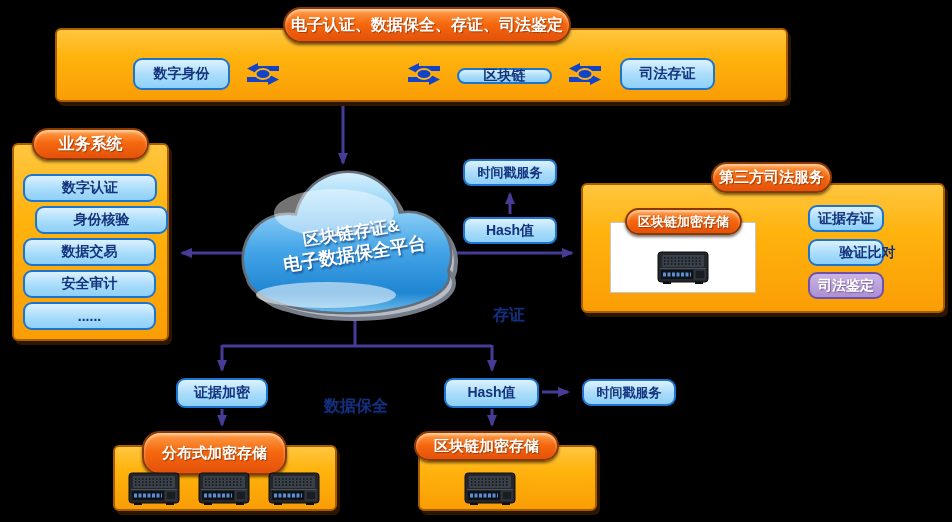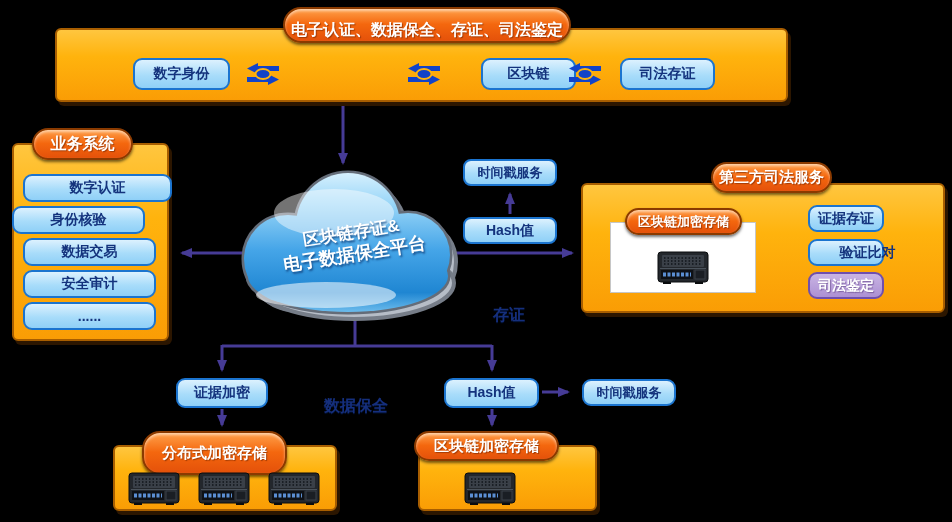--- a/index.html
+++ b/index.html
@@ -75,28 +75,28 @@
       <path d="M222,346 H492"></path>
       <path d="M222,345 V370" marker-end="url(#ah)"></path>
       <path d="M492,345 V370" marker-end="url(#ah)"></path>
       <path d="M222,409 V425" marker-end="url(#ah)"></path>
       <path d="M492,409 V425" marker-end="url(#ah)"></path>
       <path d="M542,392 H568" marker-end="url(#ah)"></path>
     </g>
   </svg>
 
   <div class="panel" style="left:55px;top:28px;width:733px;height:74px;"></div>
-  <div class="pill" style="left:283px;top:7px;width:288px;height:36px;font-size:16px;align-items:flex-end;">
+  <div class="pill" style="left:283px;top:7px;width:288px;height:36px;font-size:16px;">
       <span>电子认证、数据保全、存证、司法鉴定</span>
     </div>
 
   <div class="bluebox" style="left:133px;top:58px;width:97px;height:32px;">
       <span>数字身份</span>
     </div>
-  <div class="bluebox" style="left:457px;top:58px;width:95px;height:32px;margin-left:24px;">
+  <div class="bluebox" style="left:457px;top:68px;width:95px;height:16px;">
       <span>区块链</span>
     </div>
   <div class="bluebox" style="left:620px;top:58px;width:95px;height:32px;">
       <span>司法存证</span>
     </div>
 
   <svg class="sync" style="left:245px;top:63px;" width="36" height="22" viewBox="0 0 36 22">
     <path d="M34,3 L13,3 L13,0 L2,5.5 L13,11 L13,8 L34,8 Z" fill="#1243c8"></path>
     <path d="M2,19 L23,19 L23,22 L34,16.5 L23,11 L23,14 L2,14 Z" fill="#1243c8"></path>
     <ellipse cx="18" cy="11" rx="7.5" ry="5" fill="#1243c8" stroke="#ffb30d" stroke-width="2"></ellipse>
@@ -106,28 +106,28 @@
     <path d="M2,19 L23,19 L23,22 L34,16.5 L23,11 L23,14 L2,14 Z" fill="#1243c8"></path>
     <ellipse cx="18" cy="11" rx="7.5" ry="5" fill="#1243c8" stroke="#ffb30d" stroke-width="2"></ellipse>
   </svg>
   <svg class="sync" style="left:567px;top:63px;" width="36" height="22" viewBox="0 0 36 22">
     <path d="M34,3 L13,3 L13,0 L2,5.5 L13,11 L13,8 L34,8 Z" fill="#1243c8"></path>
     <path d="M2,19 L23,19 L23,22 L34,16.5 L23,11 L23,14 L2,14 Z" fill="#1243c8"></path>
     <ellipse cx="18" cy="11" rx="7.5" ry="5" fill="#1243c8" stroke="#ffb30d" stroke-width="2"></ellipse>
   </svg>
 
   <div class="panel" style="left:12px;top:143px;width:157px;height:198px;"></div>
-  <div class="pill" style="left:32px;top:128px;width:101px;height:32px;font-size:16px;">
+  <div class="pill" style="left:32px;top:128px;width:117px;height:32px;font-size:16px;">
       <span>业务系统</span>
     </div>
 
-  <div class="bluebox" style="left:23px;top:174px;width:149px;height:28px;">
+  <div class="bluebox" style="left:23px;top:174px;width:134px;height:28px;">
       <span>数字认证</span>
     </div>
-  <div class="bluebox" style="left:12px;top:206px;width:133px;height:28px;border-radius:9px;">
+  <div class="bluebox" style="left:35px;top:206px;width:133px;height:28px;border-radius:9px;">
       <span>身份核验</span>
     </div>
   <div class="bluebox" style="left:23px;top:238px;width:133px;height:28px;">
       <span>数据交易</span>
     </div>
   <div class="bluebox" style="left:23px;top:270px;width:133px;height:28px;">
       <span>安全审计</span>
     </div>
   <div class="bluebox" style="left:23px;top:302px;width:133px;height:28px;">
       <span>......</span>

